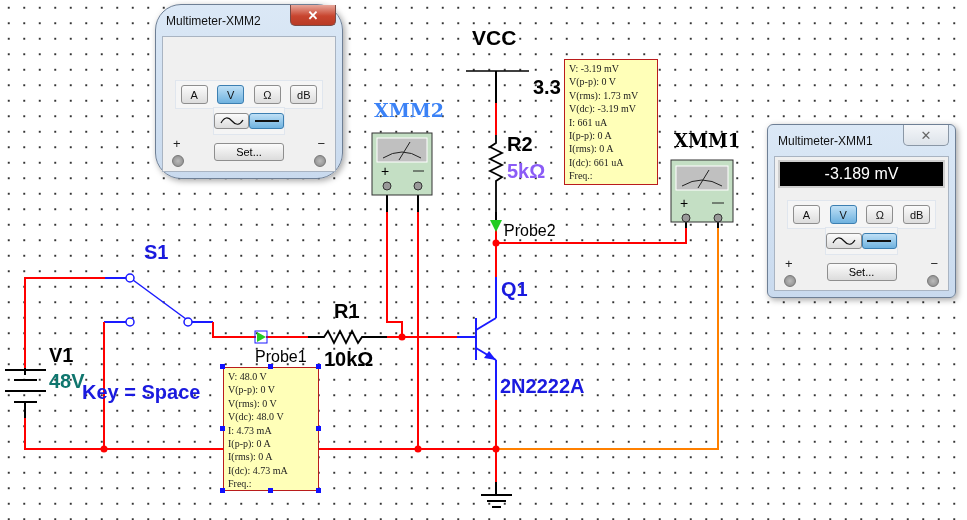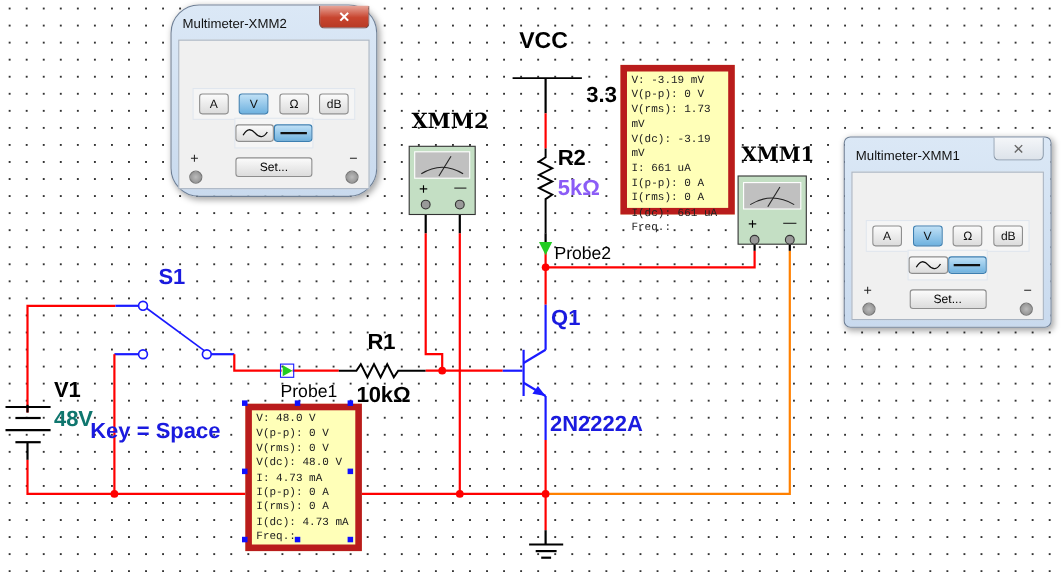--- a/index.html
+++ b/index.html
@@ -3,22 +3,22 @@
 <meta charset="utf-8">
 <style>
   html, body { margin:0; padding:0; }
   body { width:967px; height:520px; overflow:hidden; position:relative; background:#fff;
     font-family:"Liberation Sans", sans-serif; }
   #canvas { position:absolute; left:0; top:0; width:967px; height:520px;
     background-image: radial-gradient(circle, #333 0.8px, transparent 1px);
     background-size: 15.5px 15.5px; background-position: 1px 0px; }
   svg#schem { position:absolute; left:0; top:0; }
   .lbl { position:absolute; font-weight:bold; white-space:nowrap; }
-  .probe-box { position:absolute; background:#ffffb8; border:6px solid #b91c1c;
-    font-family:Liberation Mono, monospace; font-size:10px; line-height:13.4px; color:#222; padding:2px 4px; }
+  .probe-box { position:absolute; background:#ffffb8; border:1px solid #b91c1c;
+    font-family:Liberation Serif, serif; font-size:10px; line-height:13.4px; color:#222; padding:2px 4px; }
   .handle { position:absolute; width:5px; height:5px; background:#1010ff; }
   .mm-window { position:absolute; background:linear-gradient(#dbe8f6,#c9daee); border:1px solid #6e7f95;
     border-radius:6px; box-shadow: 2px 2px 6px rgba(0,0,0,0.35); }
   .mm-title { position:absolute; left:10px; top:9px; font-size:12px; color:#111; }
   .mm-close { position:absolute; top:0; right:6px; width:44px; height:20px; border:1px solid #7a4a45;
     border-top:none; border-radius:0 0 5px 5px; display:flex; align-items:center; justify-content:center;
     font-size:13px; font-weight:bold; color:#fff; }
   .mm-close.active { background:linear-gradient(#e8a89c,#c8452f 55%,#b83a25); }
   .mm-close.inactive { background:linear-gradient(#f4f6f9,#dde3ea); border-color:#8a97a6; color:#666; font-weight:normal; }
   .mm-body { position:absolute; left:6px; right:6px; top:31px; bottom:6px; background:#f0f0f0; border:1px solid #a9b4c2; }
@@ -142,21 +142,21 @@
 <div class="lbl" style="left:507px;top:133px;font-size:20px;color:#000;">R2</div>
 <div class="lbl" style="left:507px;top:160px;font-size:20px;color:#8b5cf6;">5kΩ</div>
 <div class="lbl" style="left:334px;top:300px;font-size:20px;color:#000;">R1</div>
 <div class="lbl" style="left:324px;top:348px;font-size:20px;color:#000;">10kΩ</div>
 <div class="lbl" style="left:49px;top:344px;font-size:20px;color:#000;">V1</div>
 <div class="lbl" style="left:49px;top:370px;font-size:20px;color:#0f766e;">48V</div>
 <div class="lbl" style="left:144px;top:241px;font-size:20px;color:#1a1adf;">S1</div>
 <div class="lbl" style="left:82px;top:381px;font-size:20px;color:#1a1adf;">Key = Space</div>
 <div class="lbl" style="left:501px;top:278px;font-size:20px;color:#1a1adf;">Q1</div>
 <div class="lbl" style="left:500px;top:375px;font-size:20px;color:#1a1adf;">2N2222A</div>
-<div class="lbl" style="left:374px;top:99px;font-size:19px;color:#000000;font-family:'DejaVu Serif',serif;">XMM2</div>
+<div class="lbl" style="left:374px;top:99px;font-size:19px;color:#3b82f6;font-family:'DejaVu Serif',serif;">XMM2</div>
 <div class="lbl" style="left:674px;top:130px;font-size:18px;color:#000;font-family:'DejaVu Serif',serif;">XMM1</div>
 <div class="lbl" style="left:255px;top:348px;font-size:16px;color:#000;font-weight:normal;">Probe1</div>
 <div class="lbl" style="left:504px;top:222px;font-size:16px;color:#000;font-weight:normal;">Probe2</div>
 
 <div class="probe-box" style="left:564px;top:59px;width:84px;height:120px;">
   <div>V: -3.19 mV</div>
   <div>V(p-p): 0 V</div>
   <div>V(rms): 1.73 mV</div>
   <div>V(dc): -3.19 mV</div>
   <div>I: 661 uA</div>
@@ -217,20 +217,21 @@
     <div class="mm-term" style="right:9px;"></div>
   </div>
 </div>
 
 <div class="mm-window" style="left:767px;top:124px;width:187px;height:172px;">
   <div class="mm-title">Multimeter-XMM1</div>
   <div class="mm-close inactive">
       <span>✕</span>
     </div>
   <div class="mm-body">
+    <div class="mm-display">-3.189 mV</div>
     <div class="mm-btnrow">
       <div class="mm-btn">A</div>
       <div class="mm-btn on">V</div>
       <div class="mm-btn">Ω</div>
       <div class="mm-btn">dB</div>
     </div>
     <div class="mm-waverow">
       <div class="mm-wbtn">
         <svg width="24" height="10">
             <path d="M1 7 Q6 -2 12 5 T23 4" fill="none" stroke="#111" stroke-width="1.2"></path>

